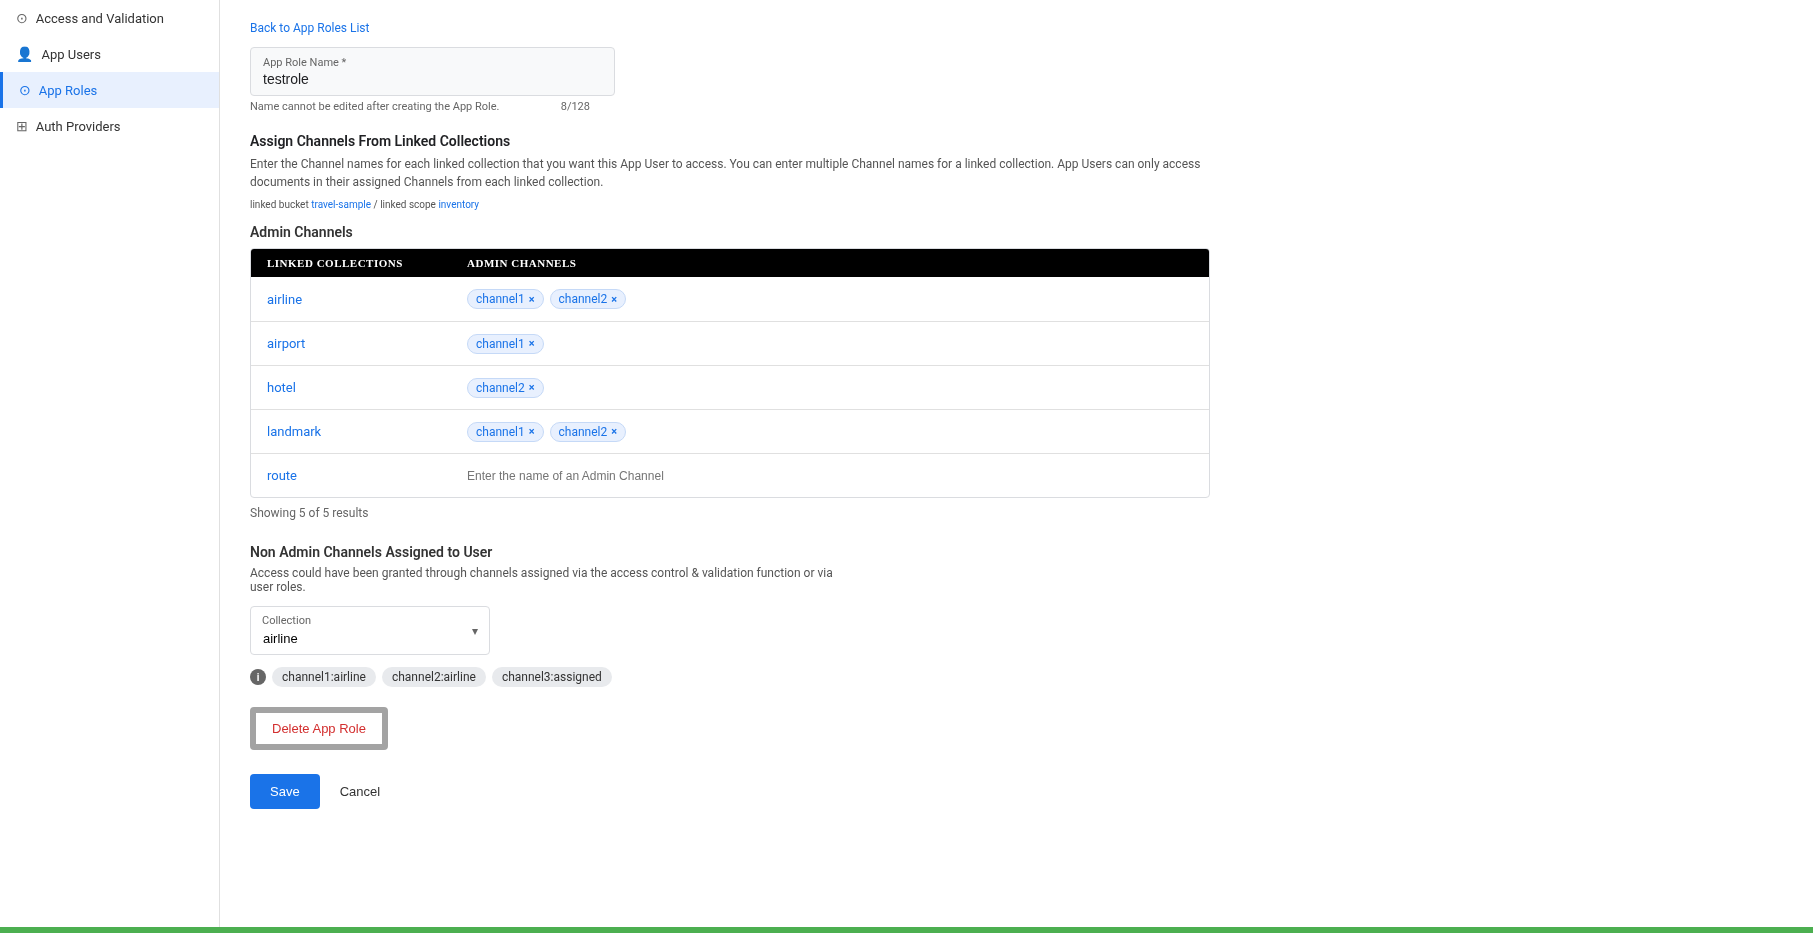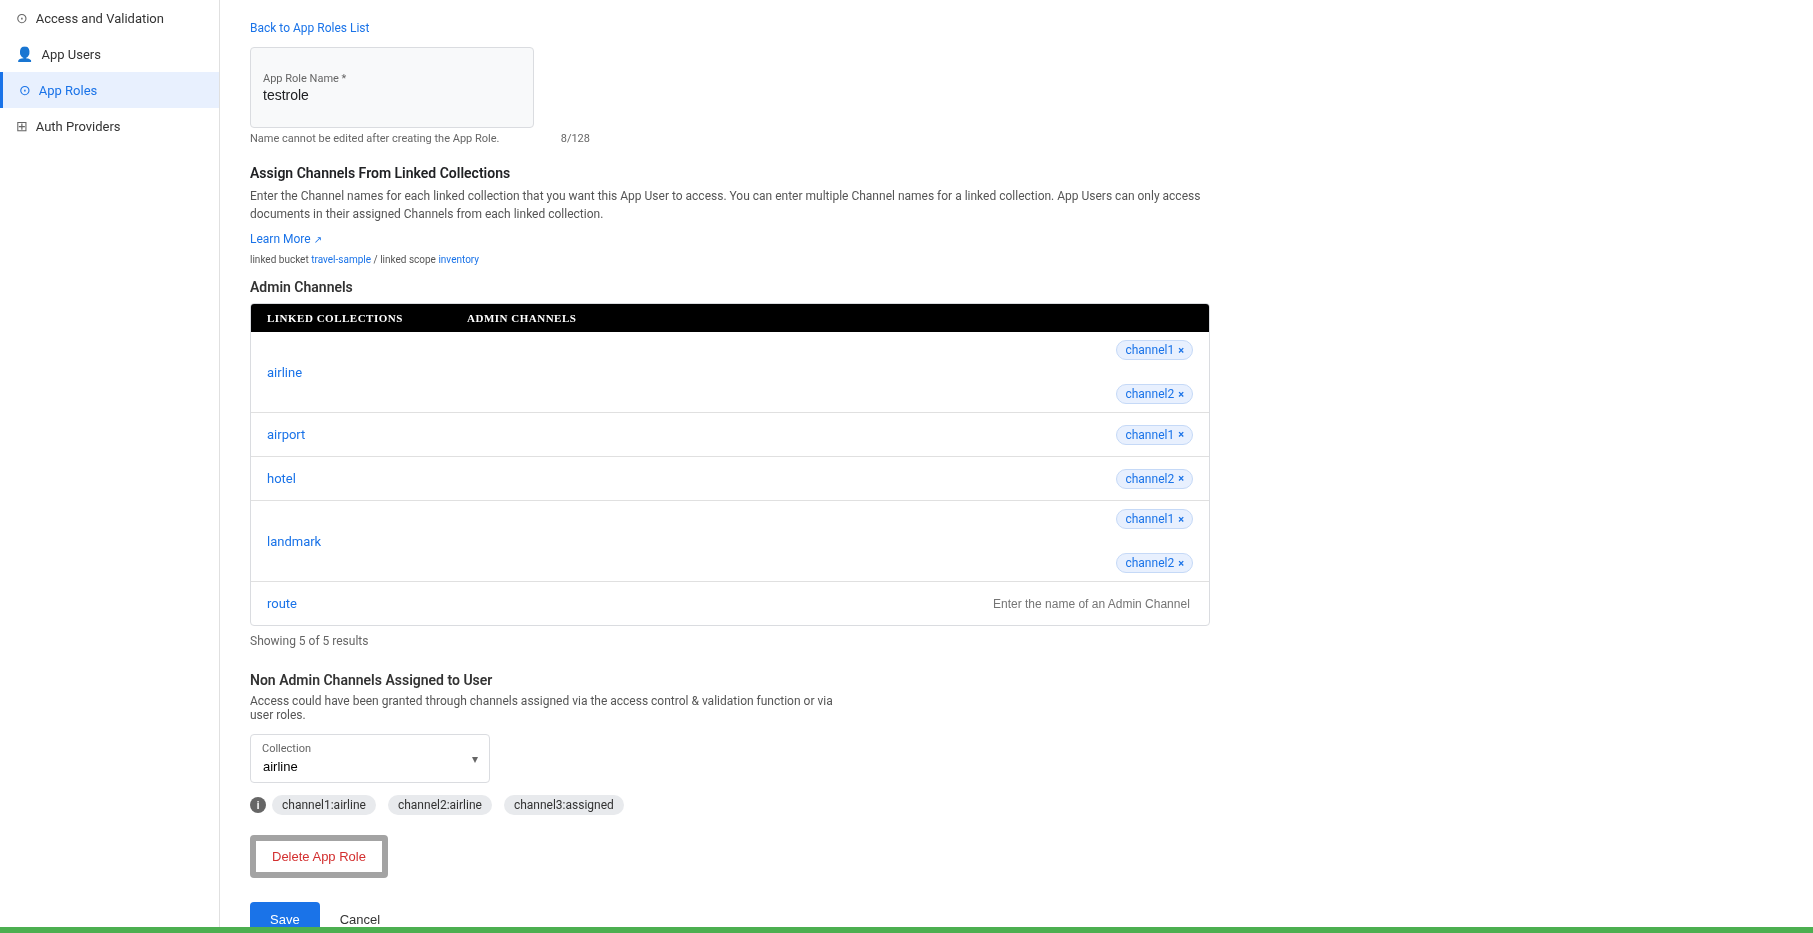--- a/index.html
+++ b/index.html
@@ -15,21 +15,21 @@
     
     .main { flex: 1; overflow-y: auto; padding: 20px 30px; background: #fff; }
 
     
     .breadcrumb { color: #1a73e8; font-size: 12px; margin-bottom: 12px; cursor: pointer; display: inline-block; }
 
     
     .page-title { font-size: 22px; font-weight: 400; color: #202124; margin-bottom: 20px; }
 
     
-    .form-field { background: #f8f9fa; border: 1px solid #dadce0; border-radius: 4px; padding: 24px 12px; width: 284px; margin-bottom: 4px; }
+    .form-field { background: #f8f9fa; border: 1px solid #dadce0; border-radius: 4px; padding: 8px 12px; width: 365px; margin-bottom: 4px; }
     .form-field label { font-size: 11px; color: #666; display: block; margin-bottom: 2px; }
     .form-field input { border: none; background: transparent; font-size: 14px; color: #202124; width: 100%; outline: none; }
     .field-meta { display: flex; justify-content: space-between; align-items: center; width: 340px; margin-bottom: 20px; }
     .field-hint { font-size: 11px; color: #666; }
     .field-count { font-size: 11px; color: #666; }
 
     
     .section-title { font-size: 14px; font-weight: 600; color: #202124; margin-bottom: 6px; }
     .section-desc { font-size: 12px; color: #555; margin-bottom: 8px; max-width: 960px; line-height: 1.5; }
     .learn-more { color: #1a73e8; font-size: 12px; cursor: pointer; text-decoration: none; }
@@ -40,21 +40,21 @@
 
     
     .admin-channels-title { font-size: 14px; font-weight: 600; margin-bottom: 8px; }
 
     
     .channels-table { border: 1px solid #dadce0; border-radius: 4px; overflow: hidden; width: 960px; max-width: 100%; margin-bottom: 8px; }
     .table-header { display: grid; grid-template-columns: 200px 1fr; background: #000; color: #fff; padding: 8px 16px; font-size: 11px; font-weight: 600; letter-spacing: 0.5px; font-family: Liberation Serif, serif; }
     .table-row { display: grid; grid-template-columns: 200px 1fr; border-top: 1px solid #e0e0e0; padding: 8px 16px; min-height: 44px; align-items: center; }
     .table-row:first-of-type { border-top: none; }
     .collection-name { color: #1a73e8; font-size: 13px; }
-    .channels-cell { display: flex; flex-wrap: wrap; gap: 24px; align-items: flex-end; flex-direction: column; }
+    .channels-cell { display: flex; flex-wrap: wrap; gap: 6px; align-items: flex-end; }
     .channel-tag { display: inline-flex; align-items: center; gap: 4px; background: #e8f0fe; color: #1a73e8; border: 1px solid #c5d9f7; border-radius: 12px; padding: 2px 8px; font-size: 12px; }
     .channel-tag .remove { cursor: pointer; font-size: 11px; color: #1a73e8; font-weight: bold; }
     .channel-input { border: none; outline: none; font-size: 12px; color: #888; background: transparent; width: 200px; }
 
     .results-count { font-size: 12px; color: #666; margin-bottom: 24px; }
 
     
     .non-admin-title { font-size: 14px; font-weight: 600; margin-bottom: 6px; }
     .non-admin-desc { font-size: 12px; color: #555; margin-bottom: 12px; max-width: 600px; }
 
@@ -111,26 +111,20 @@
     <input type="text" readonly="" value="testrole" style="">
   </div>
   <div class="field-meta">
     <span class="field-hint">Name cannot be edited after creating the App Role.</span>
     <span class="field-count">8/128</span>
   </div>
 
   
   <div class="section-title">Assign Channels From Linked Collections</div>
   <p class="section-desc">Enter the Channel names for each linked collection that you want this App User to access. You can enter multiple Channel names for a linked collection. App Users can only access documents in their assigned Channels from each linked collection.</p>
-  <div style="margin-bottom:8px;">
-    <a class="learn-more">
-      <span>Learn More</span>
-      <span style="font-size:10px;">↗</span>
-    </a>
-  </div>
 
   
   <div class="linked-path">
     <span>linked bucket</span>
     <a style="color:#1a73e8;">travel-sample</a>
     <span>/</span>
     <span>linked scope</span>
     <a style="color:#1a73e8;">inventory</a>
   </div>
 
@@ -204,21 +198,21 @@
   <div class="collection-select-wrapper">
     <span class="collection-select-label">Collection</span>
     <select class="collection-select">
     <option value="airline">airline</option><option value="airport">airport</option><option value="hotel">hotel</option><option value="landmark">landmark</option><option value="route">route</option></select>
     <span class="collection-select-arrow">▾</span>
   </div>
 
   <div class="channel-badges">
     <span class="info-icon">i</span>
 
-    <span id="channel-badges-list" style="display: flex; gap: 12px; flex-wrap: wrap;">
+    <span id="channel-badges-list" style="display: flex; gap: 6px; flex-wrap: wrap;">
         <span class="channel-badge">channel1:airline</span>
         <span class="channel-badge">channel2:airline</span>
         <span class="channel-badge">channel3:assigned</span>
       </span>
   </div>
 
   <button class="btn-delete">Delete App Role</button>
 
   <div class="buttons-row">
     <button class="btn-save">Save</button>

